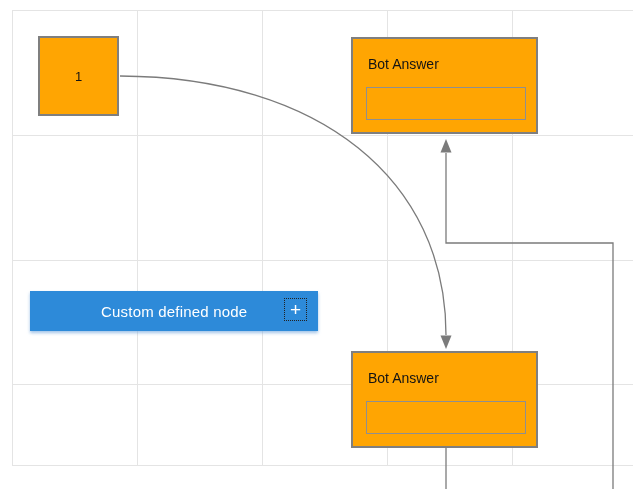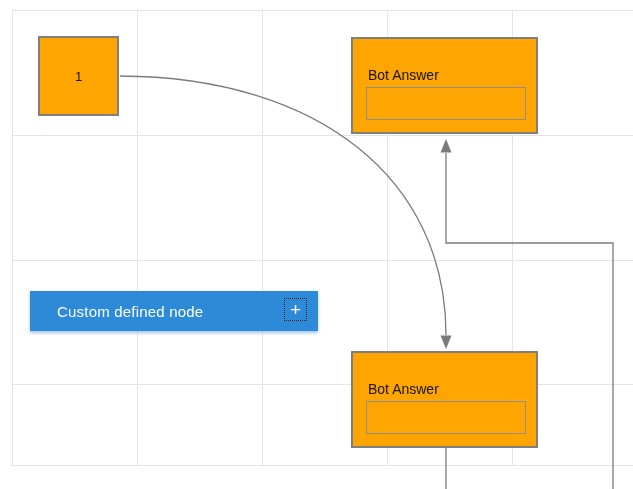--- a/index.html
+++ b/index.html
@@ -57,37 +57,38 @@
     display: flex; align-items: center; justify-content: center;
     font-size: 13px;
   }
   .bot-node {
     width: 187px; height: 97px;
     font-size: 14px;
   }
   .bot-node-top    { left: 351px; top: 37px; }
   .bot-node-bottom { left: 351px; top: 351px; }
   .bot-node .bot-title {
-    position: absolute; left: 15px; top: 28px;
+    position: absolute; left: 15px; top: 17px;
     white-space: nowrap;
   }
   .bot-node .answer-box {
     position: absolute; left: 13px; top: 48px;
     width: 160px; height: 33px;
     border: 1px solid var(--inner-box-border);
     background: transparent;
   }
   .custom-node {
     position: absolute;
     left: 30px; top: 291px; width: 288px; height: 40px;
     background: var(--custom-node-fill);
     color: var(--custom-node-text);
     display: flex; align-items: center;
     font-size: 15px;
     box-shadow: 0 2px 3px rgba(110, 165, 220, 0.65);
+    padding-left: 44px;
   }
   .custom-node .custom-label {
     margin-left: 27px;
     white-space: nowrap;
     letter-spacing: 0.2px;
   }
   .custom-node .add-btn {
     position: absolute; right: 11px; top: 7px;
     width: 23px; height: 23px;
     border: 1px dotted var(--add-icon-border);

